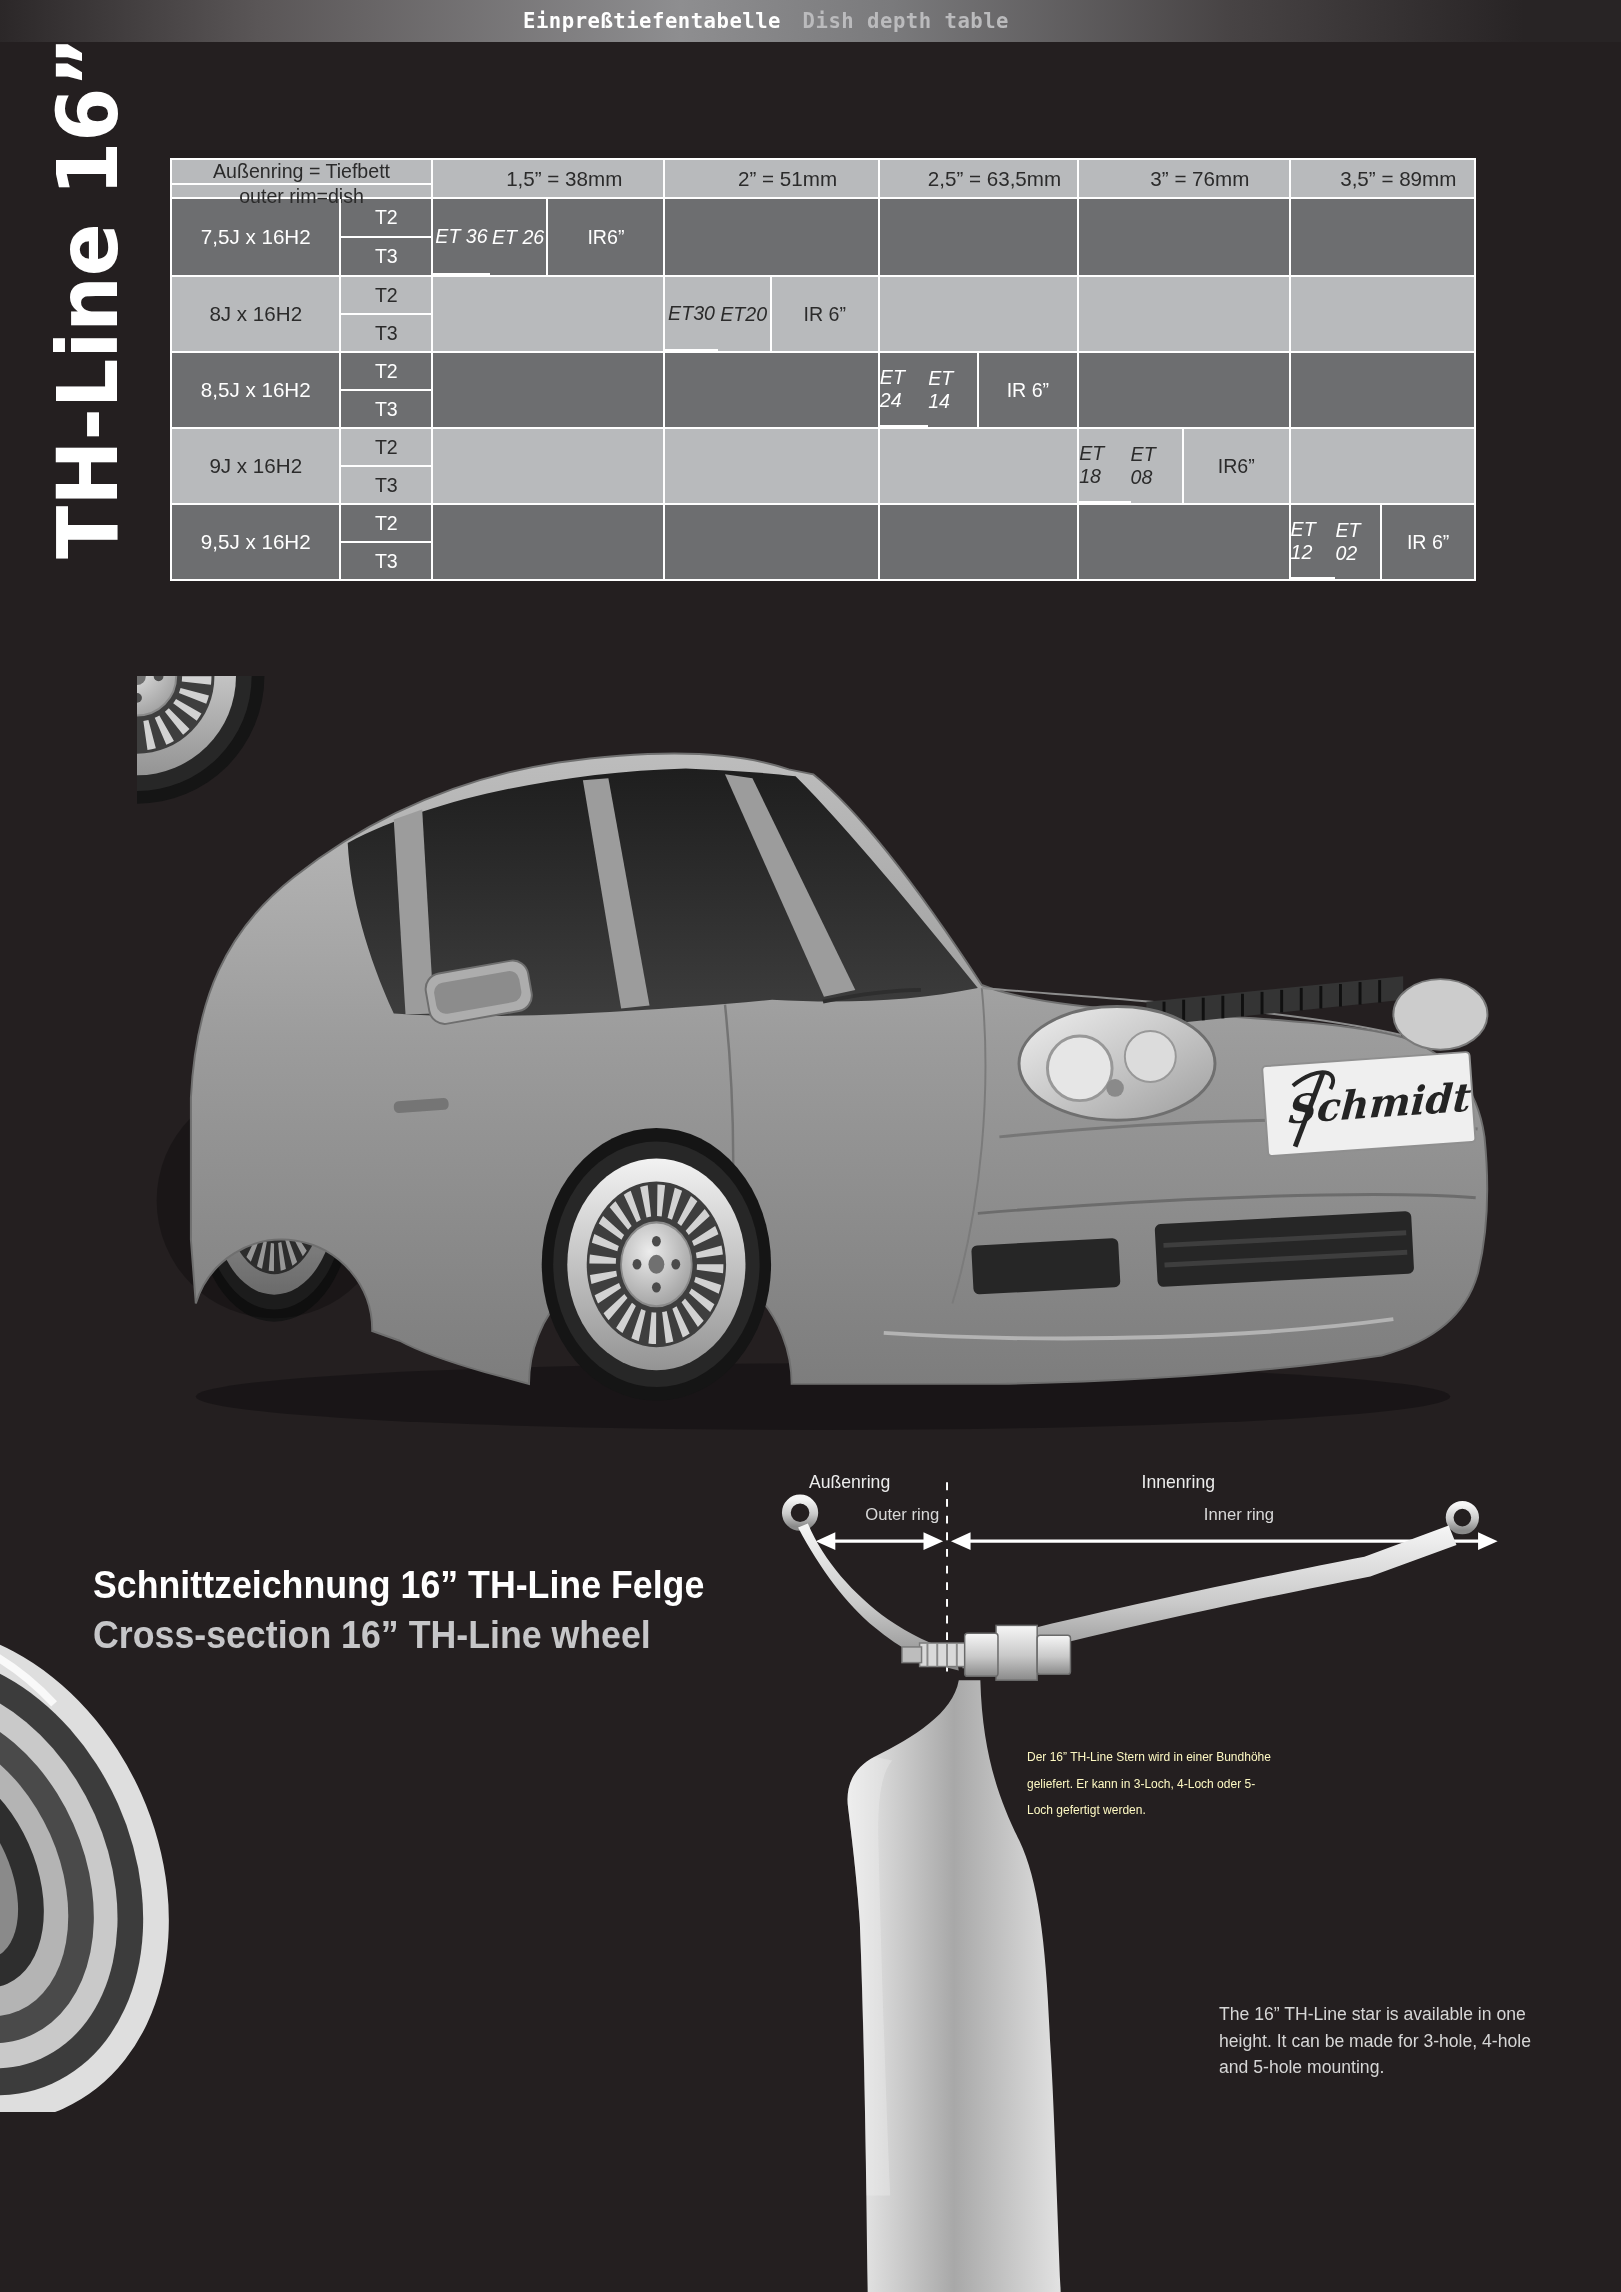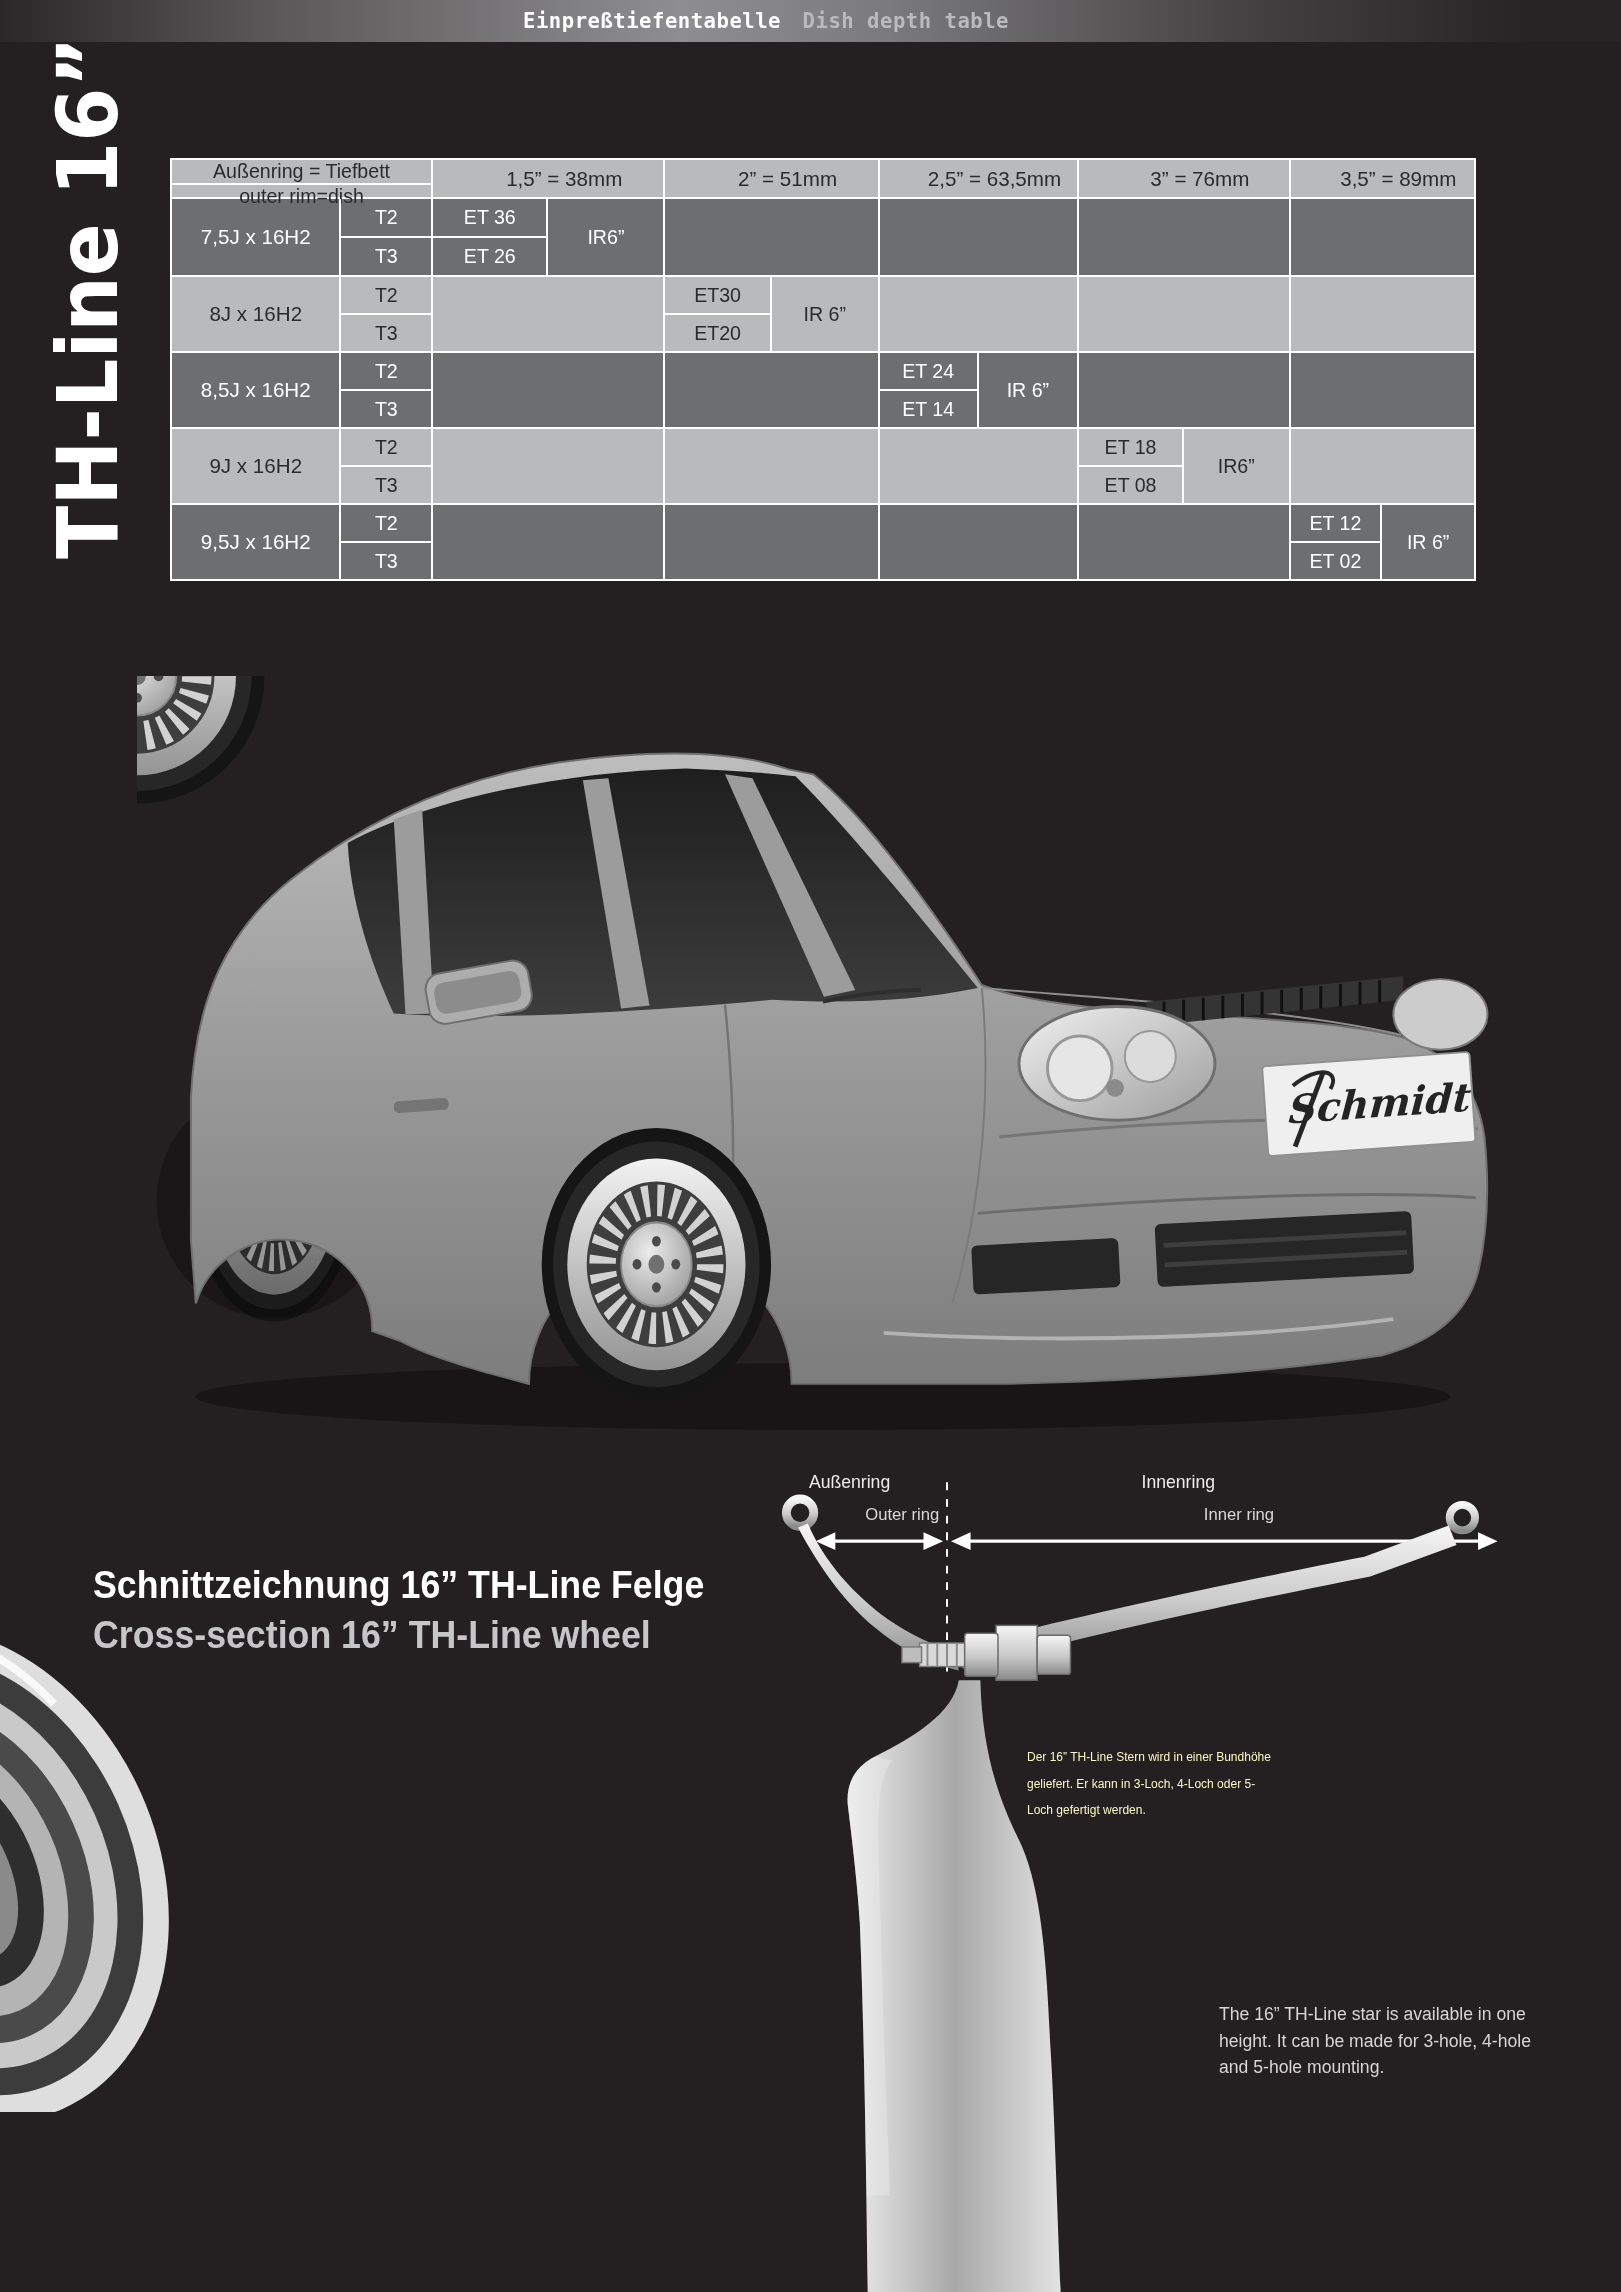--- a/index.html
+++ b/index.html
@@ -36,21 +36,21 @@
   .t-row{display:flex;height:76px;}
   .t-row + .t-row{border-top:2.9px solid #fff;}
   .t-row.dark{background:var(--cell-dark);color:#ffffff;}
   .t-row.light{background:var(--cell-light);color:var(--text-dark);}
   .br{border-right:2.9px solid #fff;}
   .t-size{width:170px;display:flex;align-items:center;justify-content:center;font-size:20.6px;}
   .t-tt{width:92px;display:flex;flex-direction:column;}
   .t-half{flex:1;display:flex;align-items:center;justify-content:center;font-size:19.6px;}
   .t-half.top{border-bottom:2.9px solid #fff;}
   .t-active{display:flex;}
-  .t-ets{width:50%;display:flex;flex-direction:column;border-right:2.9px solid #fff;}
+  .t-ets{width:50%;display:flex;flex-direction:row;border-right:2.9px solid #fff;font-style:italic;}
   .t-ir{width:50%;display:flex;align-items:center;justify-content:center;font-size:19.6px;}
 
   
   .sheading{position:absolute;left:93px;top:1560px;transform:scaleX(.94);transform-origin:0 0;
     font-weight:700;font-size:38px;line-height:50px;white-space:nowrap;}
   .sheading .de{color:#ffffff;}
   .sheading .en{color:#c6c6c8;}
 
   
   .note{position:absolute;font-size:12px;line-height:26.5px;color:#fef9c3;}

